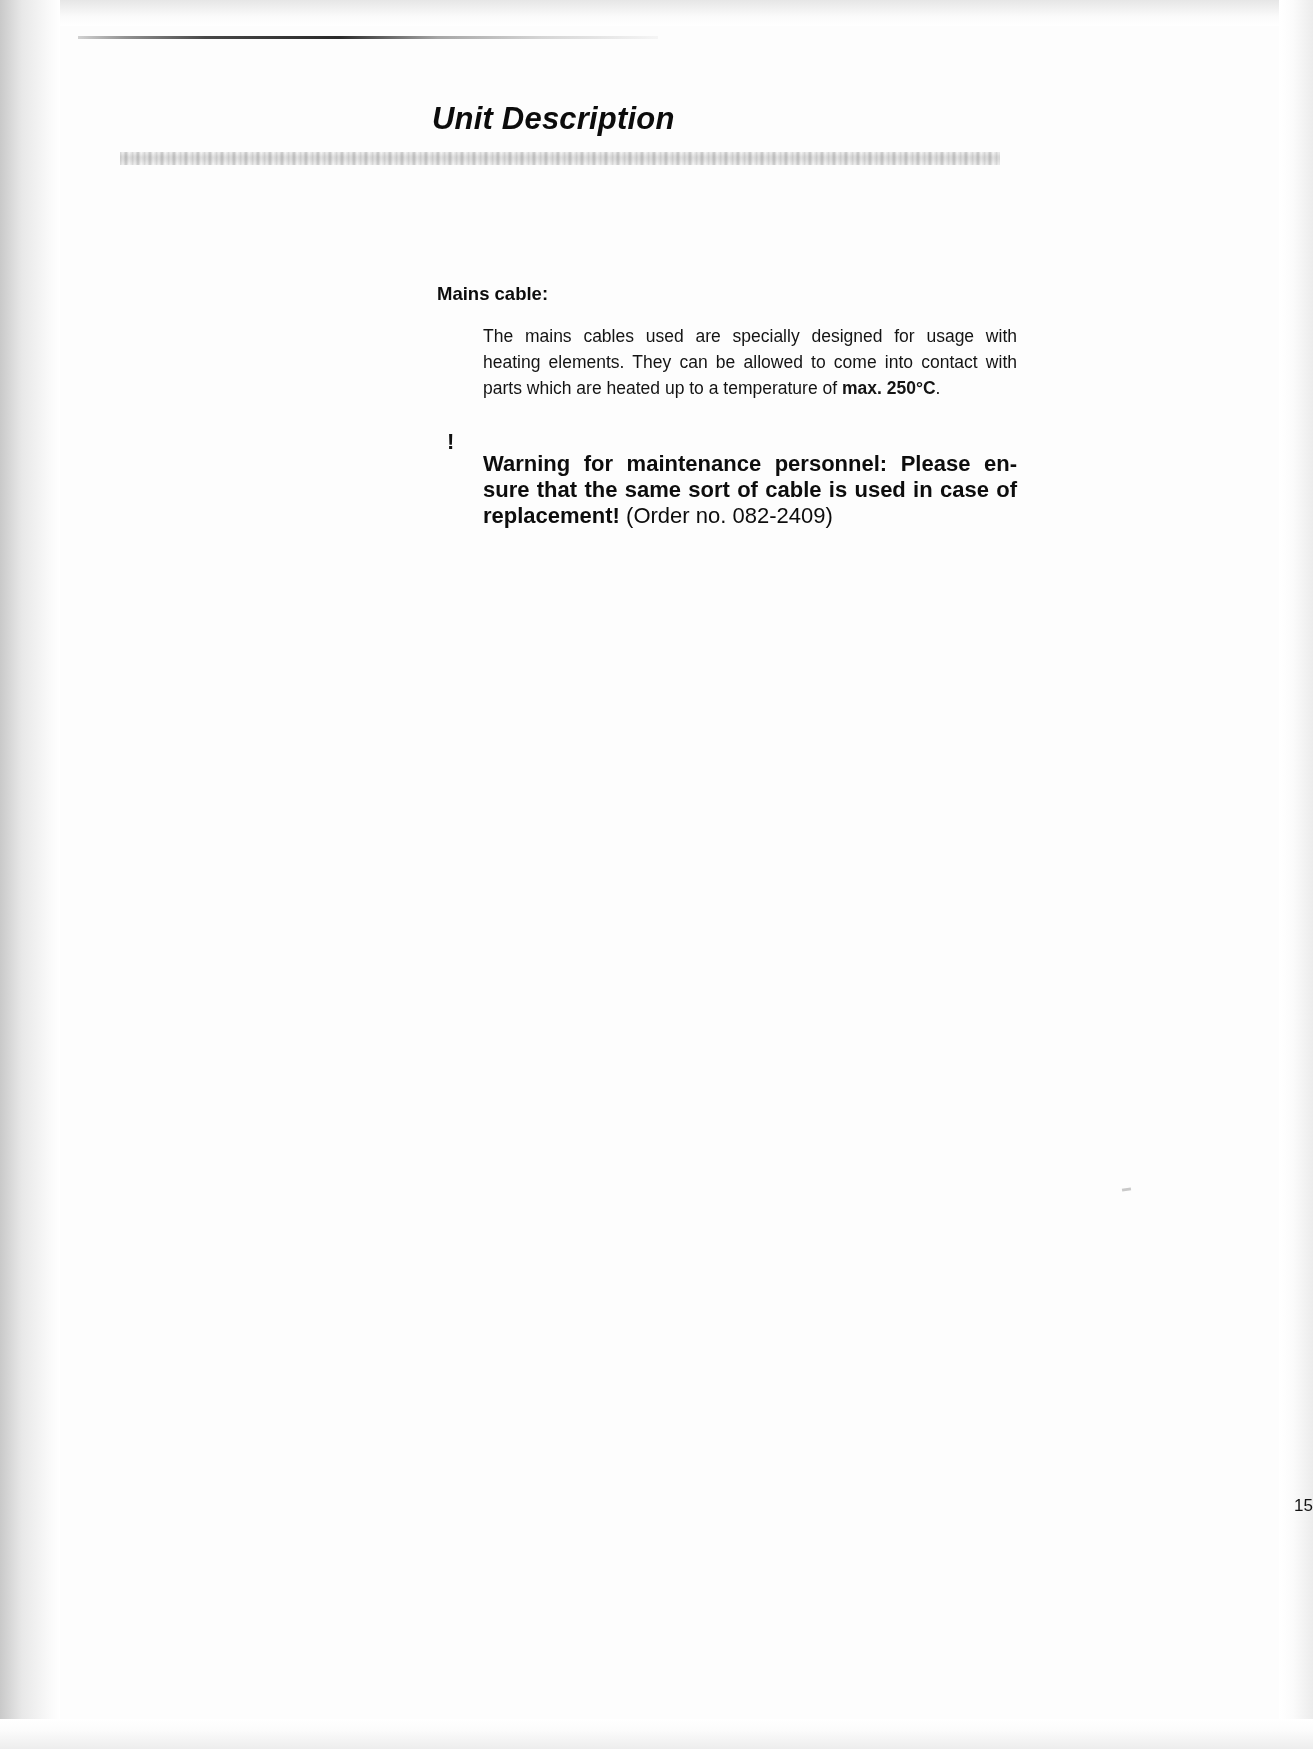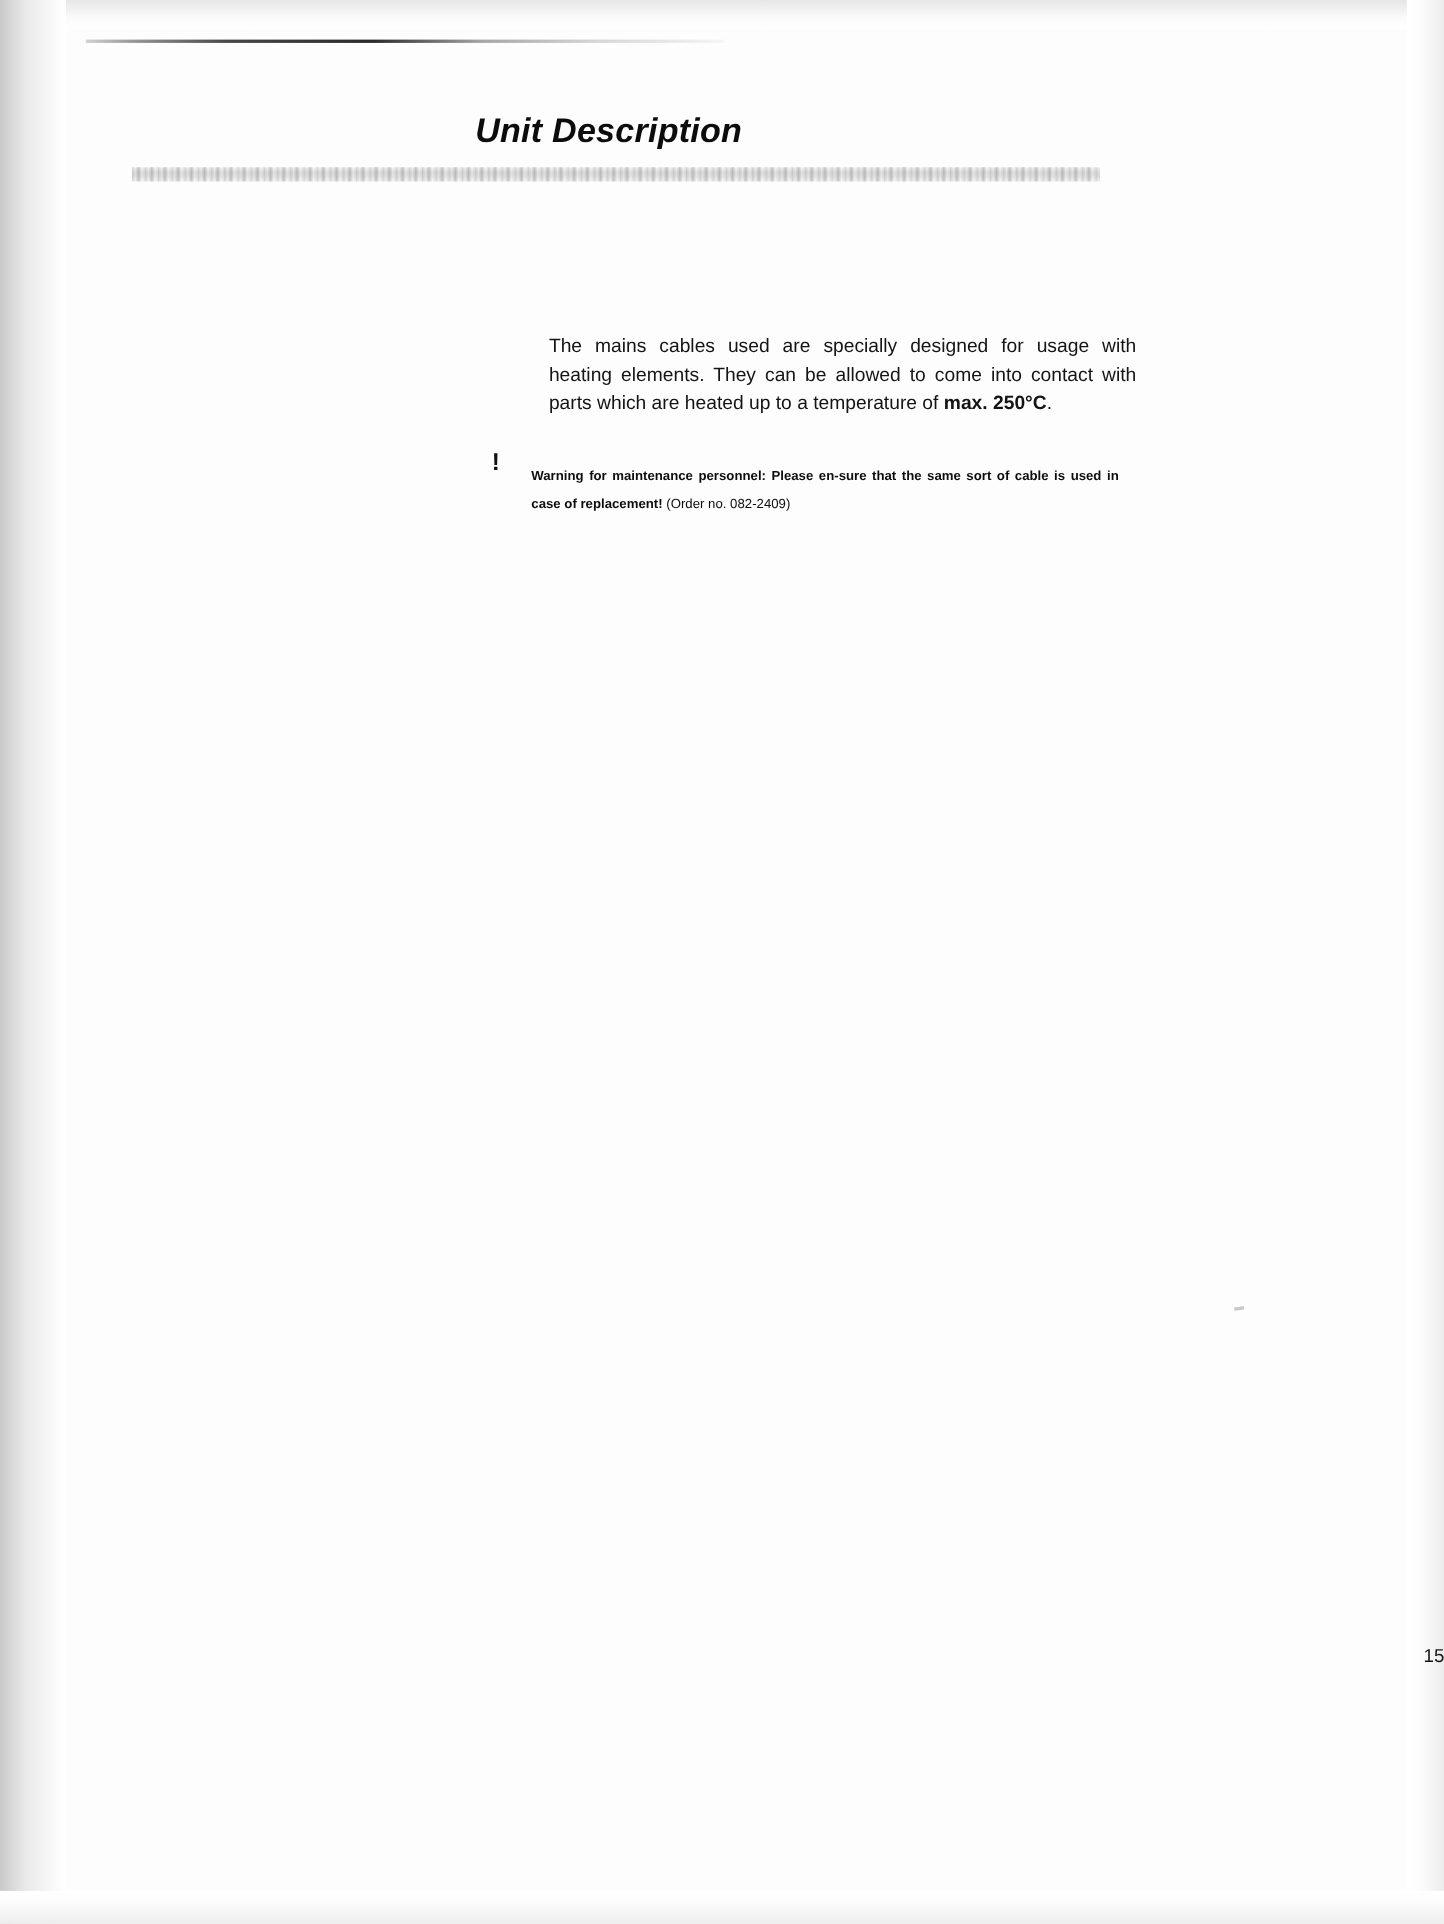--- a/index.html
+++ b/index.html
@@ -107,21 +107,21 @@
   }
 
   .section-heading {
     font-size: 18.5px;
     font-weight: bold;
     color: #0d0d0d;
     margin: 0 0 18px 0;
   }
 
   .body-block {
-    margin-left: 62px;
+    margin-left: 46px;
     width: 534px;
     font-size: 17.5px;
     line-height: 26px;
     color: #141414;
     text-align: justify;
     text-justify: inter-word;
   }
 
   .body-block .em-bold {
     font-weight: bold;
@@ -139,21 +139,21 @@
     font-size: 22px;
     font-weight: bold;
     line-height: 26px;
     color: #111111;
     padding-left: 10px;
     box-sizing: border-box;
   }
 
   .warning-text {
     width: 534px;
-    font-size: 12px;
+    font-size: 22px;
     line-height: 26px;
     font-weight: bold;
     color: #0d0d0d;
     text-align: justify;
     text-justify: inter-word;
   }
 
   .warning-text .normal {
     font-weight: normal;
   }
@@ -190,20 +190,21 @@
   <div class="edge-bottom"></div>
 
   <div class="scan-rule-top"></div>
 
   <div class="header-title">Unit Description</div>
 
   <div class="header-rule"></div>
 
   <div class="content">
 
+    <h2 class="section-heading">Mains cable:</h2>
 
     <p class="body-block">
       <span>The mains cables used are specially designed for usage with heating elements. They can be allowed to come into contact with parts which are heated up to a temperature of </span><span class="em-bold">max. 250°C</span><span>.</span>
     </p>
 
     <div class="warning-row">
       <div class="warning-mark">!</div>
       <p class="warning-text">
         <span>Warning for maintenance personnel: Please en-sure that the same sort of cable is used in case of replacement!</span><span class="normal"> (Order no. 082-2409)</span>
       </p>

